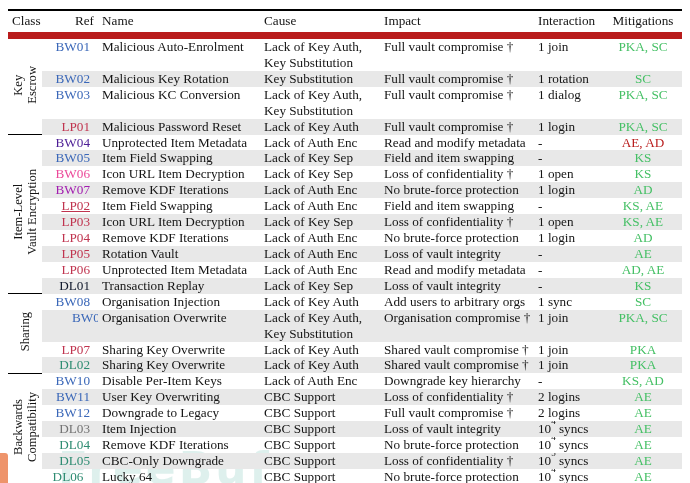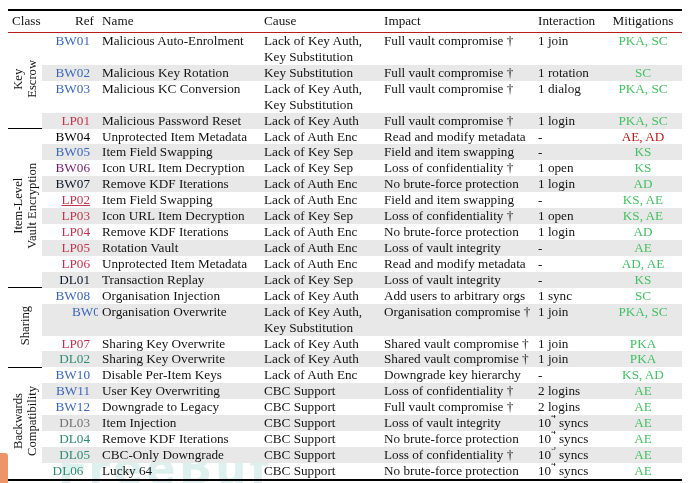--- a/index.html
+++ b/index.html
@@ -44,21 +44,21 @@
     width: 674px;
     margin: 9px 8px 0 8px;
     border-top: 2px solid #000;
     border-bottom: 2px solid #000;
   }
   thead th {
     font-weight: normal;
     font-size: 13.2px;
     line-height: 16px;
     padding: 2px 4px 3px 4px;
-    border-bottom: 1px solid #b91c1c;
+    border-bottom: 7px solid #b91c1c;
     text-align: left;
     white-space: nowrap;
     overflow: hidden;
   }
   thead th.col-class { text-align: left; padding-left: 4px; }
   thead th.col-ref   { text-align: right; }
   thead th.col-mit   { text-align: center; }
 
   td {
     font-size: 13.2px;
@@ -155,45 +155,45 @@
           <td class="ref-cell" style="color: rgb(192, 52, 79);">LP01</td>
           <td>Malicious Password Reset</td>
           <td>Lack of Key Auth</td>
           <td>Full vault compromise †</td>
           <td>1 login</td>
           <td class="mit-cell" style="color: rgb(69, 192, 101);">PKA, SC</td>
         </tr>
         <tr>
           <td class="class-cell cline" rowspan="10"><span class="vert">Item-Level
 Vault Encryption</span></td>
-          <td class="ref-cell" style="color: #000000; margin-top: 28px;">BW04</td>
+          <td class="ref-cell" style="color: #4c1d95; margin-top: 28px;">BW04</td>
           <td>Unprotected Item Metadata</td>
           <td>Lack of Auth Enc</td>
           <td>Read and modify metadata</td>
           <td>-</td>
           <td class="mit-cell" style="color: #b91c1c;">AE, AD</td>
         </tr>
         <tr class="shaded">
           <td class="ref-cell" style="color: rgb(58, 103, 184);">BW05</td>
           <td>Item Field Swapping</td>
           <td>Lack of Key Sep</td>
           <td>Field and item swapping</td>
           <td>-</td>
           <td class="mit-cell" style="color: rgb(69, 192, 101);">KS</td>
         </tr>
         <tr>
-          <td class="ref-cell" style="color: #701a75; margin-top: 48px;">BW06</td>
+          <td class="ref-cell" style="color: #ec4899; margin-top: 48px;">BW06</td>
           <td>Icon URL Item Decryption</td>
           <td>Lack of Key Sep</td>
           <td>Loss of confidentiality †</td>
           <td>1 open</td>
           <td class="mit-cell" style="color: rgb(69, 192, 101);">KS</td>
         </tr>
         <tr class="shaded">
-          <td class="ref-cell" style="color: #0f172a;">BW07</td>
+          <td class="ref-cell" style="color: #a21caf;">BW07</td>
           <td>Remove KDF Iterations</td>
           <td>Lack of Auth Enc</td>
           <td>No brute-force protection</td>
           <td>1 login</td>
           <td class="mit-cell" style="color: rgb(69, 192, 101);">AD</td>
         </tr>
         <tr>
           <td class="ref-cell" style="color: rgb(192, 52, 79); text-decoration: underline;">LP02</td>
           <td>Item Field Swapping</td>
           <td>Lack of Auth Enc</td>

